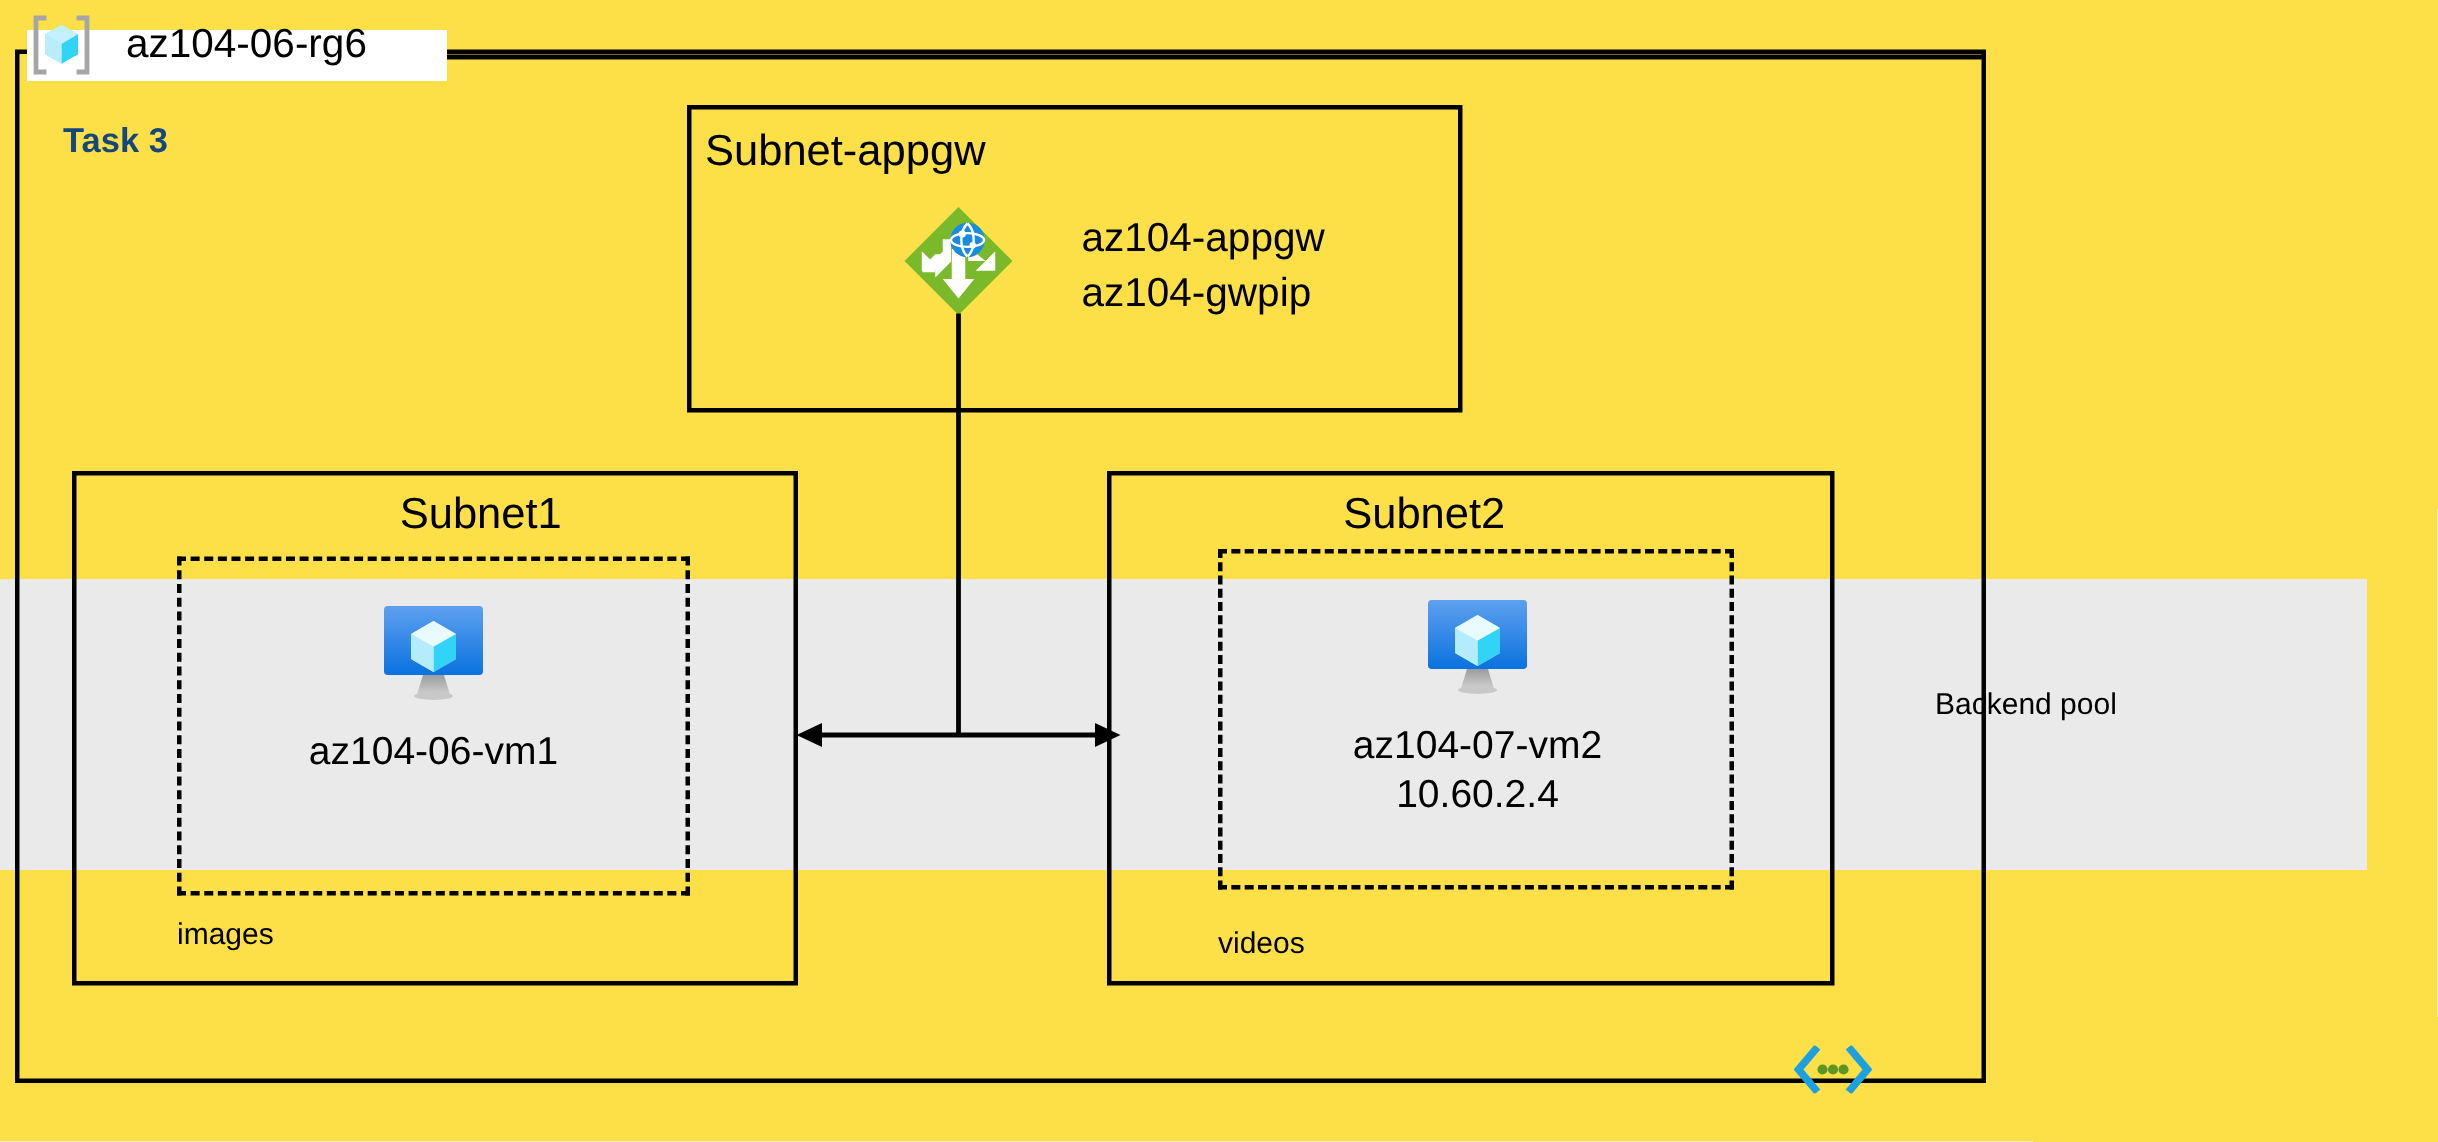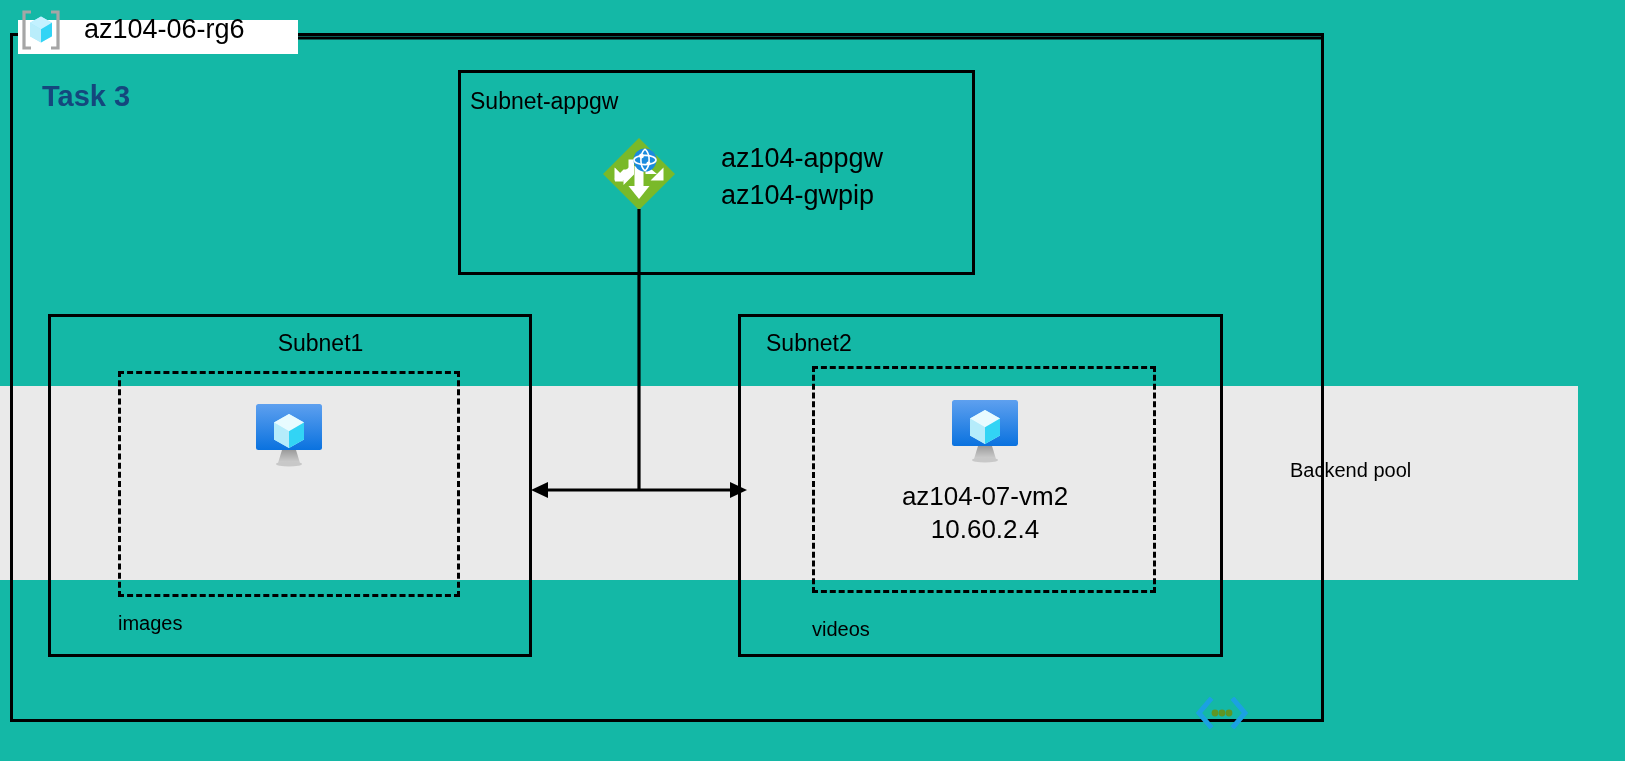--- a/index.html
+++ b/index.html
@@ -11,21 +11,21 @@
   body {
     font-family: "Liberation Sans", sans-serif;
     color: #000000;
   }
 
   #stage {
     position: relative;
     width: 1625px;
     height: 761px;
     overflow: hidden;
-    background: #14b8a6;
+    background: #fde047;
   }
 
   
   .backend-band {
     position: absolute;
     left: 0px;
     top: 386px;
     width: 1578px;
     height: 194px;
     background: #eaeaea;
@@ -80,50 +80,50 @@
     top: 7px;
     width: 46px;
     height: 46px;
     z-index: 5;
   }
 
   .task-label {
     position: absolute;
     left: 42px;
     top: 80px;
-    font-size: 29px;
+    font-size: 23px;
     font-weight: bold;
     color: #14477d;
     white-space: nowrap;
     z-index: 5;
   }
 
   
   .subnet {
     position: absolute;
     border: 3px solid #000000;
     box-sizing: border-box;
     background: transparent;
     z-index: 4;
   }
   #subnet-appgw-box { left: 458px; top: 70px;  width: 517px; height: 205px; }
   #subnet1-box      { left: 48px;  top: 314px; width: 484px; height: 343px; }
   #subnet2-box      { left: 738px; top: 314px; width: 485px; height: 343px; }
 
   .subnet-title {
     position: absolute;
-    font-size: 23px;
+    font-size: 29px;
     line-height: 34px;
     white-space: nowrap;
     color: #000000;
     z-index: 6;
   }
   #subnet-appgw-title { left: 470px; top: 84px; }
   #subnet1-title { left: 48px;  top: 326px; width: 545px; text-align: center; }
-  #subnet2-title { left: 766px; top: 326px; width: 485px; }
+  #subnet2-title { left: 707px; top: 326px; width: 485px; text-align: center; }
 
   
   .dashed-box {
     position: absolute;
     border: 3px dashed #000000;
     box-sizing: border-box;
     background: transparent;
     z-index: 5;
   }
   #dashed1 { left: 118px; top: 371px; width: 342px; height: 226px; }
@@ -289,20 +289,21 @@
         </linearGradient>
       </defs>
       <path d="M30 50 h14 l4 13 h-22 z" fill="url(#vmStand1)"></path>
       <ellipse cx="37" cy="64" rx="13" ry="2.6" fill="#c8c8c8"></ellipse>
       <rect x="4" y="4" width="66" height="46" rx="2.5" fill="url(#vmScreen1)"></rect>
       <polygon points="37,14 52,22.6 52,39.4 37,48 22,39.4 22,22.6" fill="#c3f1ff"></polygon>
       <polygon points="37,14 52,22.6 37,31.2 22,22.6" fill="#e8fbff"></polygon>
       <polygon points="37,31.2 52,22.6 52,39.4 37,48" fill="#32d4f5"></polygon>
       <polygon points="37,31.2 37,48 22,39.4 22,22.6" fill="#b5ecfb"></polygon>
     </svg>
+    <div class="vm-name">az104-06-vm1</div>
   </div>
   <div class="dashed-caption" id="caption1">images</div>
 
   <div class="subnet" id="subnet2-box"></div>
   <div class="subnet-title" id="subnet2-title">Subnet2</div>
   <div class="dashed-box" id="dashed2"></div>
   <div class="vm-block" id="vm2-block">
     <svg class="vm-icon" viewBox="0 0 74 72" xmlns="http://www.w3.org/2000/svg">
       <defs>
         <linearGradient id="vmScreen2" x1="0" y1="0" x2="0" y2="1">

